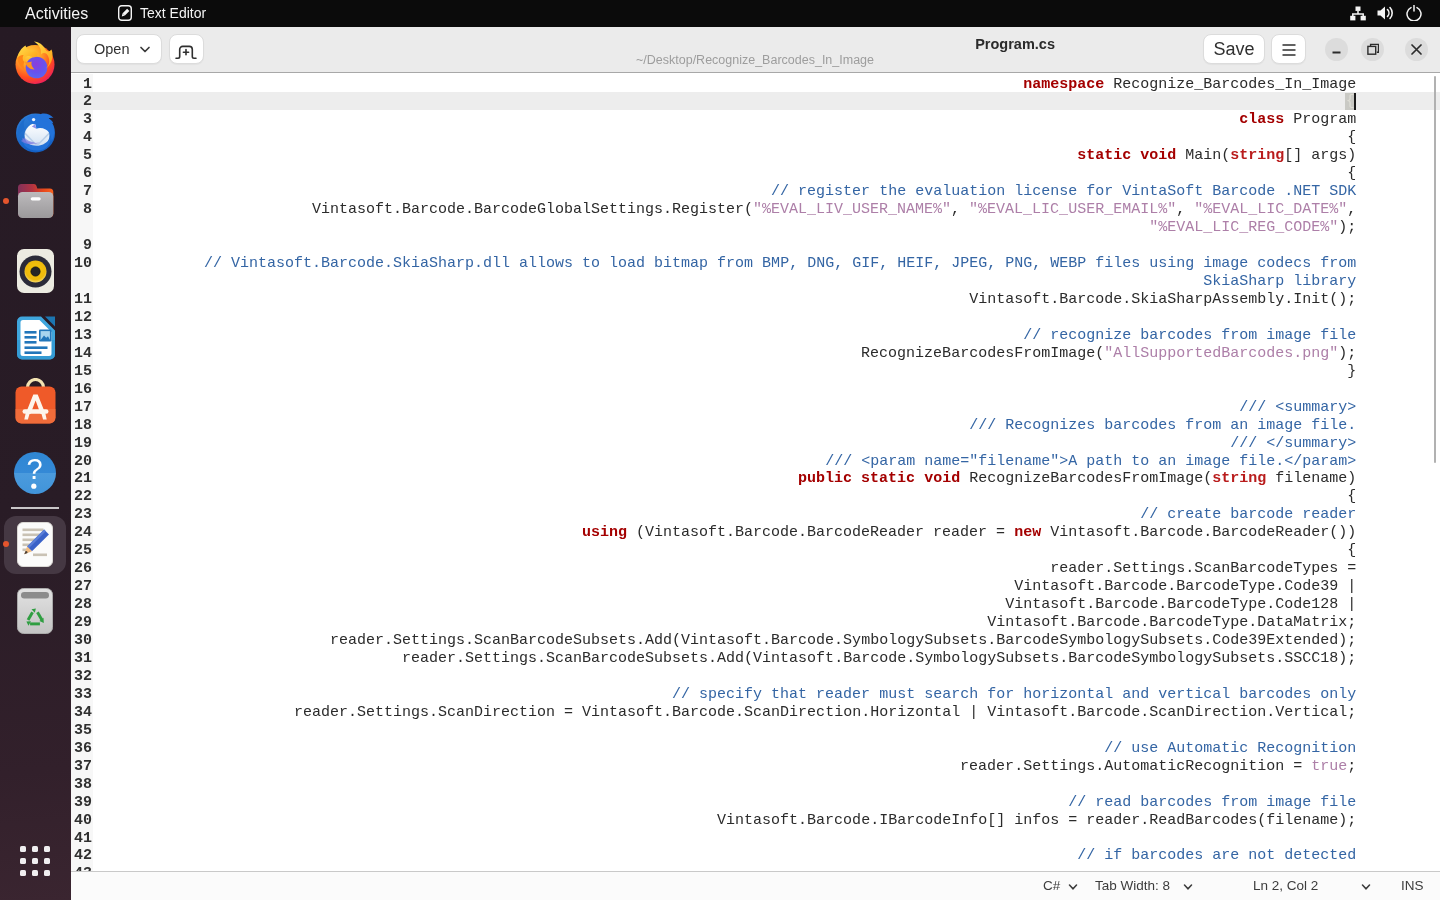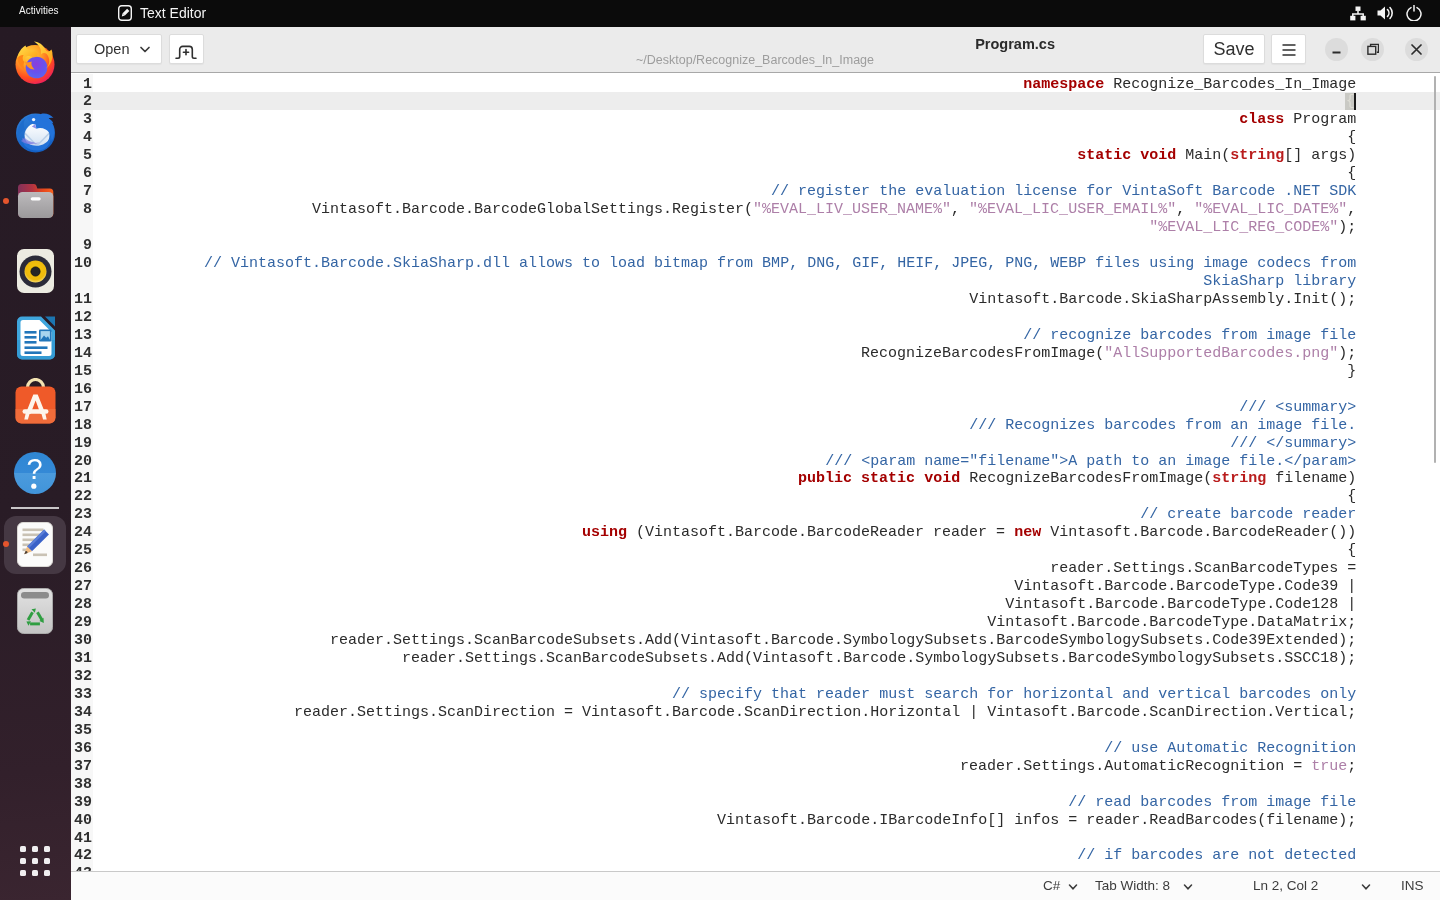--- a/index.html
+++ b/index.html
@@ -1,28 +1,28 @@
 <!DOCTYPE html>
 <html><head><meta charset="utf-8">
 <style>
 * { margin:0; padding:0; box-sizing:border-box; }
 html,body { width:1440px; height:900px; overflow:hidden; background:#241a23; font-family:"Liberation Sans",sans-serif; }
 .abs { position:absolute; }
 
 #topbar { position:absolute; left:0; top:0; width:1440px; height:27px; background:#0b0b0b; color:#f4f4f4; }
-#topbar .act { position:absolute; left:19px; top:5px; font-size:10px; }
+#topbar .act { position:absolute; left:25px; top:5px; font-size:16px; }
 #topbar .appname { position:absolute; left:140px; top:5px; font-size:14px; }
 
 #dock { position:absolute; left:0; top:27px; width:71px; height:873px;
   background:linear-gradient(175deg,#261a24 0%,#291c26 55%,#32202b 85%,#3a2530 100%); }
 .dockdot { position:absolute; width:6px; height:6px; border-radius:50%; background:#e4552d; }
 
 #win { position:absolute; left:71px; top:27px; width:1369px; height:873px; background:#ffffff; }
 #hdr { position:absolute; left:0; top:0; width:1369px; height:46px; background:#ebebeb; border-bottom:1px solid #a8a8a8; }
-.btn { position:absolute; top:7px; height:30px; background:#ffffff; border:1px solid #dcdcdc; border-radius:2px; box-shadow:0 1px 1px rgba(0,0,0,0.04); }
+.btn { position:absolute; top:7px; height:30px; background:#ffffff; border:1px solid #dcdcdc; border-radius:8px; box-shadow:0 1px 1px rgba(0,0,0,0.04); }
 #hdr .open { left:5px; width:86px; }
 #hdr .open .lbl { position:absolute; left:17px; top:6px; font-size:14.5px; color:#303030; }
 #hdr .ntab { left:98px; width:35px; }
 #hdr .save { left:1132px; width:62px; text-align:center; font-size:18px; color:#303030; line-height:28px; }
 #hdr .menu { left:1200px; width:35px; }
 .wbtn { position:absolute; top:11px; width:23px; height:23px; border-radius:50%; background:#dcdcdc; }
 .title { position:absolute; left:384px; top:9px; width:600px; text-align:right; font-size:14.5px; font-weight:bold; color:#2b2b2b; }
 .subtitle { position:absolute; left:384px; top:26px; width:600px; text-align:center; font-size:12.5px; color:#9d9d9d; }
 
 #code { position:absolute; left:0; top:47px; width:1369px; height:824px; background:#fff; overflow:hidden; }

